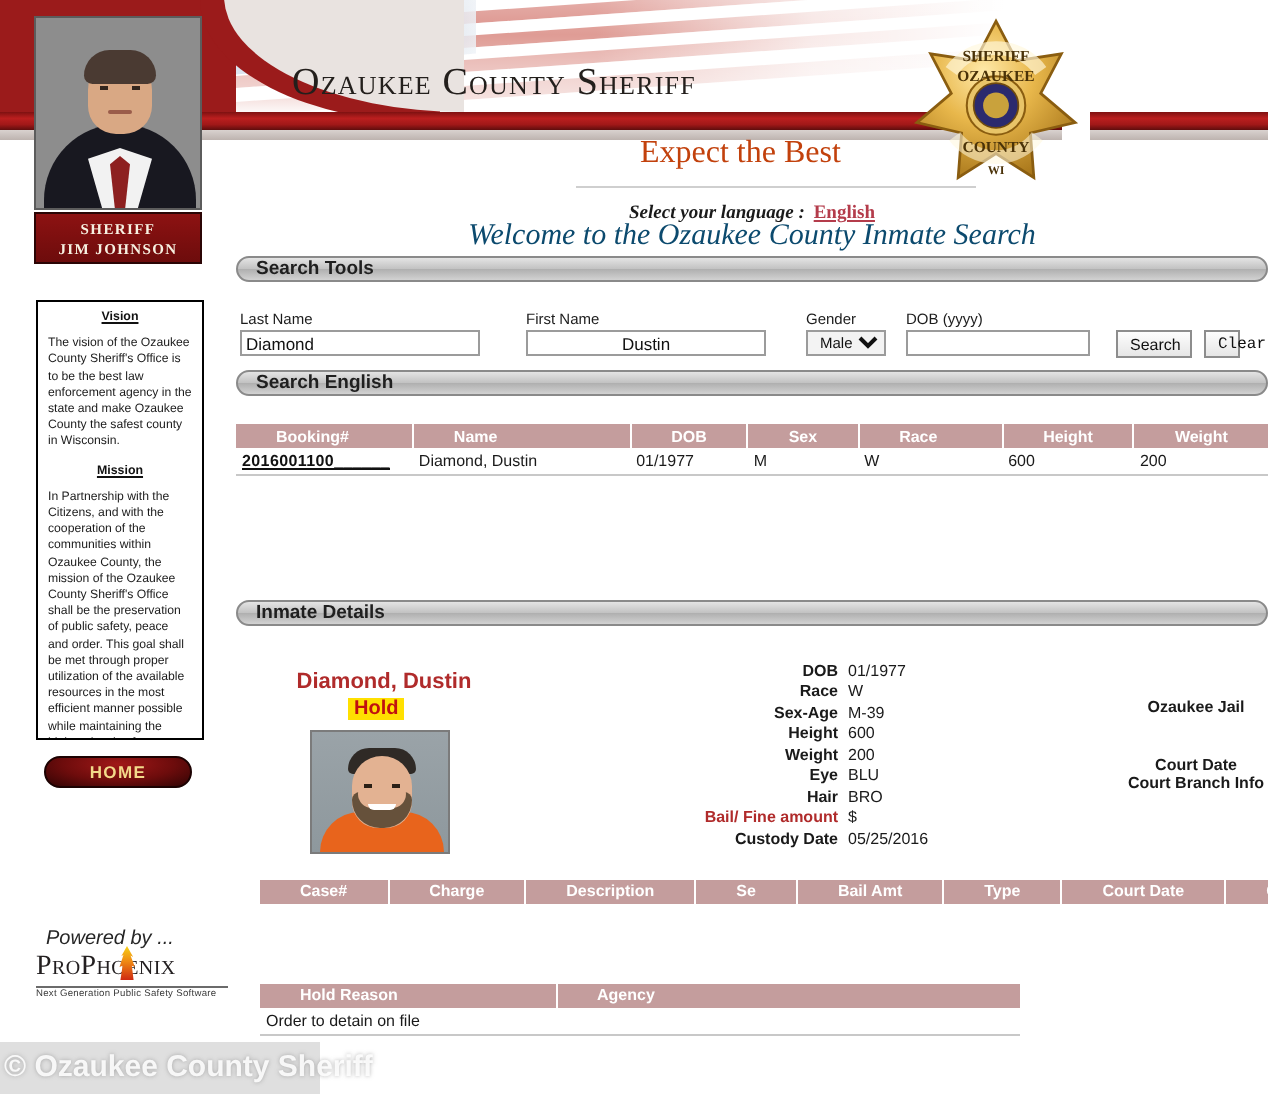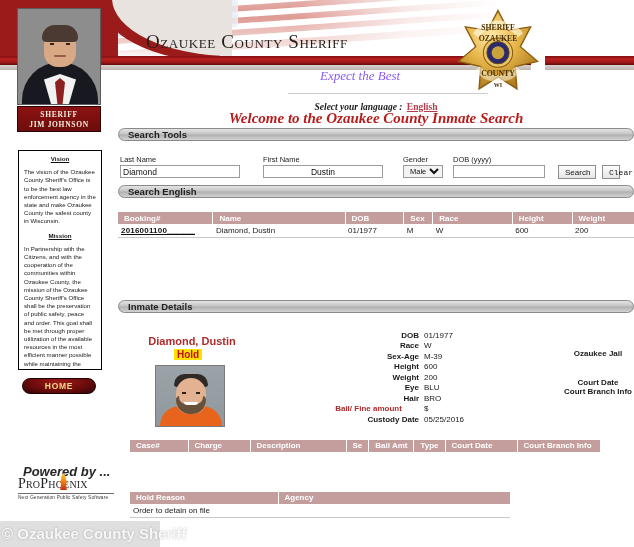--- a/index.html
+++ b/index.html
@@ -80,21 +80,21 @@
   }
 
   
   .badge {
     position: absolute; left: 455px; top: 8px; width: 86px; height: 86px;
   }
 
   .expect {
     position: absolute; left: 320px; top: 68px;
     font-family: "Liberation Serif", serif;
-    font-size: 13px; font-style: italic; color: #8b5cf6;
+    font-size: 16px; color: #c2410c;
   }
 
   
   .lang-wrap {
     position: absolute; left: 118px; top: 96px; width: 516px;
     text-align: center;
   }
   .lang-wrap .sep-line {
     position:absolute; left:170px; top:-3px; width:200px; height:1px; background:#cfcfcf;
   }
@@ -103,21 +103,21 @@
     font-size: 9.5px; font-style: italic; font-weight: bold; color: #1a1a1a;
   }
   .lang-link {
     font-family: "Liberation Serif", serif;
     font-size: 9.5px; font-weight: bold; color: #b43c4b; text-decoration: underline;
     cursor: pointer;
   }
   .welcome {
     position: absolute; left: 118px; top: 110px; width: 516px; text-align: center;
     font-family: "Liberation Serif", serif;
-    font-size: 15px; font-weight: bold; font-style: italic; color: #b91c1c;
+    font-size: 15px; font-weight: normal; font-style: italic; color: #0c4a6e;
   }
 
   
   .sheriff-photo {
     position: absolute; left: 17px; top: 8px; width: 84px; height: 97px;
     background: linear-gradient(180deg,#8e8e8e 0%, #9a9a9a 100%);
     border: 1px solid #5c5c5c; overflow: hidden;
   }
   .sp-bg { position:absolute; inset:0; background:#8d8d8d; }
   .sp-suit {
@@ -171,21 +171,21 @@
     background: radial-gradient(ellipse at 50% 22%, #a01818 0%, #6d0c0c 55%, #300404 100%);
     border-radius: 9px; border: 1px solid #1c0202;
     color: #f2d98a; font-size: 8.5px; font-weight: bold; letter-spacing: .7px;
     display: flex; align-items: center; justify-content: center;
     cursor: pointer;
   }
 
   
   .powered {
     position: absolute; left: 23px; top: 464px;
-    font-size: 13px; font-style: italic; font-weight: bold; color: #262626;
+    font-size: 10px; font-style: italic; font-weight: normal; color: #262626;
   }
   .prophoenix {
     position: absolute; left: 18px; top: 474px; width: 100px;
   }
   .pp-word {
     font-family: "Liberation Serif", serif;
     font-size: 14px; font-variant: small-caps; color: #231f20; letter-spacing: .2px;
     white-space: nowrap;
   }
   .pp-flame {
@@ -249,21 +249,21 @@
     border: 1px solid #8d8d8d; background: linear-gradient(180deg,#fdfdfd,#e6e6e6);
     font-size: 8px; color: #111; cursor: pointer;
     font-family:"Liberation Sans",sans-serif;
   }
 
   
   table.grid { width: 100%; border-collapse: collapse; }
   table.grid th {
     background: #c49d9d;
     color: #ffffff; font-size: 8px; font-weight: bold;
-    text-align: left; padding: 1px 6px; height: 12px;
+    text-align: left; padding: 1px 20px; height: 12px;
     border-right: 1px solid #ffffff;
     font-family:"Liberation Sans",sans-serif;
     white-space: nowrap; overflow: hidden;
   }
   table.grid td {
     font-size: 8px; color: #1a1a1a; padding: 1px 3px; height: 13px;
     border-bottom: 1px solid #c8c8c8;
     font-family:"Liberation Sans",sans-serif;
   }
   table.grid.noborder td { border-bottom: none; }
@@ -298,21 +298,21 @@
   .mg-head { position:absolute; left:20px; top:12px; width:30px; height:36px; background:#e3b292; border-radius: 15px 15px 13px 13px;}
   .mg-hair { position:absolute; left:18px; top:8px; width:34px; height:13px; background:#2f2a26; border-radius: 17px 17px 4px 4px;}
   .mg-beard { position:absolute; left:20px; top:30px; width:30px; height:18px; background:#54432f; border-radius: 4px 4px 14px 14px; opacity:.88;}
   .mg-face { position:absolute; left:23px; top:24px; width:24px; height:14px; background:#e3b292; border-radius: 10px;}
   .mg-eye { position:absolute; width:4px; height:2px; background:#2b2016; top:26px;}
   .mg-smile { position:absolute; left:28px; top:36px; width:14px; height:3px; background:#fff; border-radius:0 0 7px 7px;}
 
   .dl { position: absolute; left: 200px; top: 4px; width: 180px; }
   .dl-row { display: flex; font-size: 8px; line-height: 10.5px; font-family:"Liberation Sans",sans-serif;}
   .dl-key { width: 106px; text-align: right; padding-right: 5px; font-weight: bold; color: #1a1a1a; }
-  .dl-key.accent { color: #b02b2b; text-align: center; }
+  .dl-key.accent { color: #b02b2b; }
   .dl-val { color: #1a1a1a; }
 
   .right-col { position: absolute; left: 380px; top: 4px; width: 200px; text-align: center; }
   .rc-facility { font-size: 8px; font-weight: bold; color: #1a1a1a; margin-top: 18px; font-family:"Liberation Sans",sans-serif;}
   .rc-courtdate { font-size: 8px; font-weight: bold; color: #1a1a1a; margin-top: 20px; font-family:"Liberation Sans",sans-serif;}
   .rc-branch { font-size: 8px; font-weight: bold; color: #1a1a1a; font-family:"Liberation Sans",sans-serif;}
 
   .case-table-wrap { position: absolute; left: 12px; top: 0px; width: 470px; }
   .hold-table-wrap { position: absolute; left: 12px; top: 0px; width: 380px; }
 </style>

